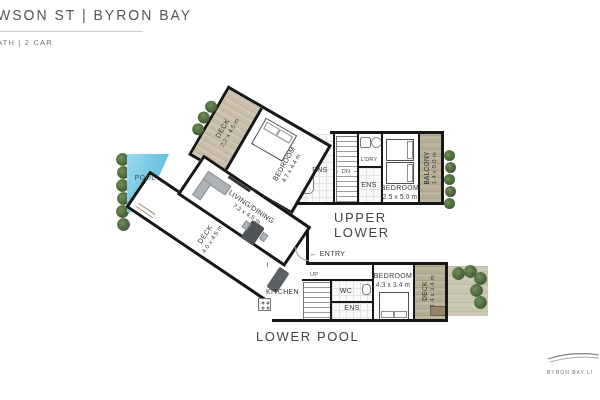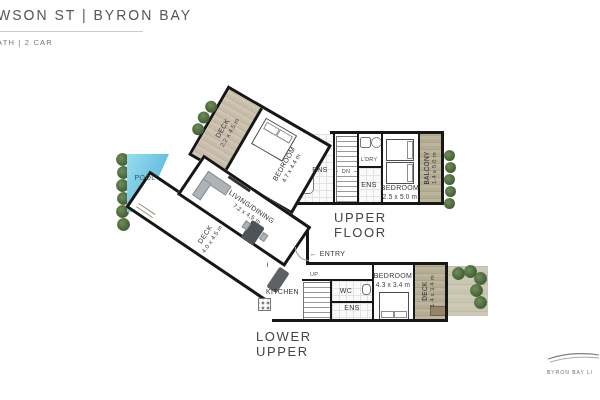--- a/index.html
+++ b/index.html
@@ -100,21 +100,21 @@
       <div class="abs rot-lbl lbl" style="left:56px;top:27px;width:66px;height:20px;transform:rotate(-90deg);">
         <div class="room-name">BEDROOM</div>
         <div class="room-dims" style="font-size:6px;">4.7 x 4.4 m</div>
       </div>
 
       <div class="abs plant" style="left:-13px;top:18px;width:12px;height:12px;"></div>
       <div class="abs plant" style="left:-14px;top:31px;width:12px;height:12px;"></div>
       <div class="abs plant" style="left:-13px;top:44px;width:12px;height:12px;"></div>
     </div>
 
-    <div class="abs floor-label z4" style="left:334px;top:210px;width:110px;">UPPER FLOOR</div>
+    <div class="abs floor-label z4" style="left:334px;top:210px;width:110px;">UPPER LOWER</div>
   </div>
 
   <div>
 
     <div class="abs plant z0" style="left:116px;top:153px;width:13px;height:13px;"></div>
     <div class="abs plant z0" style="left:117px;top:166px;width:13px;height:13px;"></div>
     <div class="abs plant z0" style="left:116px;top:179px;width:13px;height:13px;"></div>
     <div class="abs plant z0" style="left:117px;top:192px;width:13px;height:13px;"></div>
     <div class="abs plant z0" style="left:116px;top:205px;width:13px;height:13px;"></div>
     <div class="abs plant z0" style="left:117px;top:218px;width:13px;height:13px;"></div>
@@ -194,21 +194,21 @@
     <div class="abs wall z3" style="left:445px;top:262px;width:3px;height:60px;"></div>
     <div class="abs wall z3" style="left:272px;top:319px;width:176px;height:3px;"></div>
 
     <div class="abs wood-land z0" style="left:448px;top:266px;width:40px;height:50px;"></div>
     <div class="abs plant z2" style="left:452px;top:267px;width:13px;height:13px;"></div>
     <div class="abs plant z2" style="left:464px;top:265px;width:13px;height:13px;"></div>
     <div class="abs plant z2" style="left:474px;top:272px;width:13px;height:13px;"></div>
     <div class="abs plant z2" style="left:470px;top:284px;width:13px;height:13px;"></div>
     <div class="abs plant z2" style="left:474px;top:296px;width:13px;height:13px;"></div>
 
-    <div class="abs floor-label z4" style="left:256px;top:329px;width:110px;">LOWER UPPER</div>
+    <div class="abs floor-label z4" style="left:256px;top:329px;width:110px;">LOWER POOL</div>
   </div>
 
   <div class="abs" style="left:546px;top:350px;width:54px;height:14px;">
     <svg width="54" height="14" viewBox="0 0 54 14">
       <path d="M2,9 Q26,1 53,5" fill="none" stroke="#7a8288" stroke-width="1.1"></path>
       <path d="M4,12 Q27,5 53,8" fill="none" stroke="#9aa1a6" stroke-width="0.9"></path>
     </svg>
   </div>
   <div class="abs" style="left:547px;top:369px;width:53px;overflow:hidden;white-space:nowrap;font-size:5px;letter-spacing:1px;color:#6d747a;">BYRON BAY LI</div>
 

